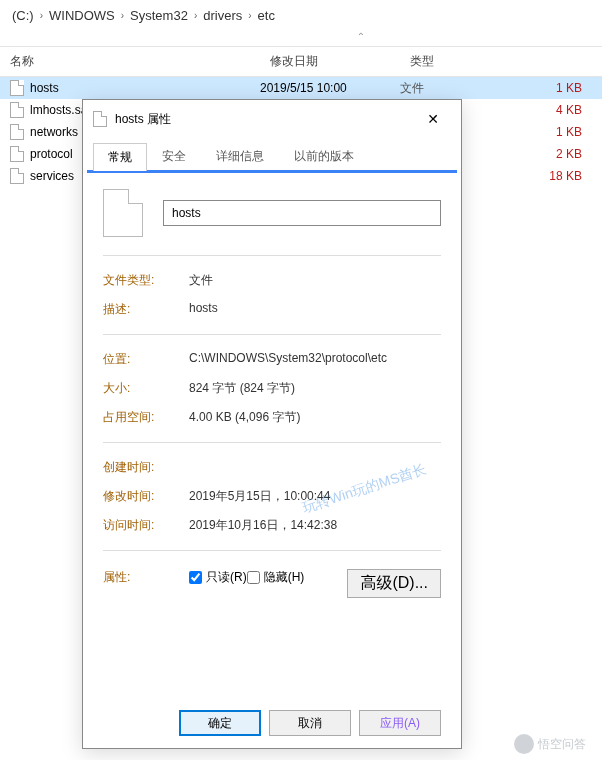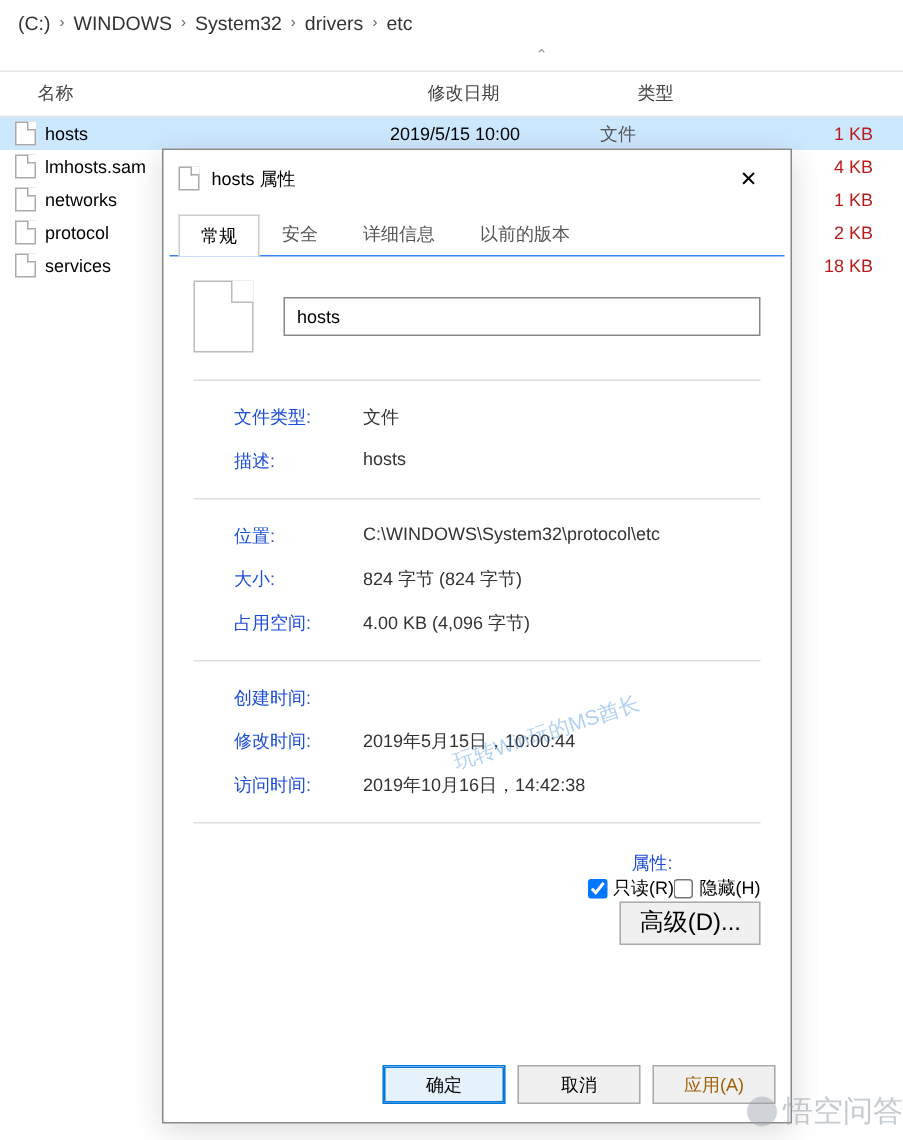--- a/index.html
+++ b/index.html
@@ -5,76 +5,76 @@
 * { box-sizing: border-box; margin: 0; padding: 0; }
 body { font-family: "Microsoft YaHei", "Segoe UI", sans-serif; font-size: 12px; background: #fff; width: 602px; height: 760px; overflow: hidden; position: relative; }
 
 .breadcrumb { padding: 8px 12px; display: flex; align-items: center; gap: 2px; color: #333; font-size: 13px; }
 .breadcrumb .sep { color: #999; padding: 0 4px; }
 .breadcrumb .chev { display: inline-block; font-size: 10px; color: #666; }
 
 .sort-arrow { text-align: center; color: #999; font-size: 10px; padding: 0 0 4px 120px; }
 
 .header-row { display: flex; border-top: 1px solid #e5e5e5; border-bottom: 1px solid #e5e5e5; color: #444; }
-.header-row > div { padding: 6px 25px; }
+.header-row > div { padding: 6px 10px; }
 .col-name { width: 260px; }
 .col-date { width: 140px; }
 .col-type { width: 100px; }
 .col-size { flex: 1; text-align: right; padding-right: 20px; }
 
 .file-list { }
 .file-row { display: flex; align-items: center; height: 22px; }
 .file-row.selected { background: #cce8ff; }
 .file-row .col-name { display: flex; align-items: center; gap: 6px; padding-left: 10px; }
 .file-row .col-date { color: #000000; }
 .file-row .col-type { color: #555; }
 .file-row .col-size { text-align: right; padding-right: 20px; color: #b91c1c; }
 
 .file-icon { width: 14px; height: 16px; border: 1px solid #aaa; background: #fff; position: relative; }
 .file-icon::after { content: ''; position: absolute; top: -1px; right: -1px; width: 5px; height: 5px; background: #fff; border-left: 1px solid #aaa; border-bottom: 1px solid #aaa; }
 
 
-.dialog { position: absolute; left: 108px; top: 99px; width: 420px; height: 650px; background: #fff; border: 1px solid #888; box-shadow: 0 4px 20px rgba(0,0,0,.15); display: flex; flex-direction: column; }
+.dialog { position: absolute; left: 82px; top: 99px; width: 380px; height: 650px; background: #fff; border: 1px solid #888; box-shadow: 0 4px 20px rgba(0,0,0,.15); display: flex; flex-direction: column; }
 .dialog-title { display: flex; align-items: center; padding: 8px 10px; gap: 8px; }
 .dialog-title .file-icon { width: 14px; height: 16px; }
 .dialog-title .title-text { flex: 1; font-size: 12px; }
 .dialog-title .close { width: 36px; height: 22px; text-align: center; line-height: 22px; font-size: 14px; cursor: pointer; }
 
-.tabs { display: flex; border-bottom: 1px solid #3b82f6; padding-left: 6px; margin: 4px 4px 0 4px; text-align: center; }
+.tabs { display: flex; border-bottom: 3px solid #3b82f6; padding-left: 6px; margin: 4px 4px 0 4px; text-align: center; }
 .tab { padding: 5px 14px; border: 1px solid transparent; border-bottom: none; font-size: 12px; cursor: pointer; color: #555; }
 .tab.active { border-color: #ccc; background: #fff; position: relative; top: 1px; color: #000; }
 
 .dialog-body { flex: 1; padding: 16px 20px 10px 20px; overflow: hidden; }
 .top-row { display: flex; align-items: center; gap: 20px; margin-bottom: 18px; }
 .big-icon { width: 40px; height: 48px; border: 1px solid #bbb; background: #fff; position: relative; }
 .big-icon::after { content: ''; position: absolute; top: -1px; right: -1px; width: 14px; height: 14px; background: #fff; border-left: 1px solid #bbb; border-bottom: 1px solid #bbb; }
 .name-input { flex: 1; height: 26px; border: 1px solid #888; padding: 0 8px; font-size: 12px; }
 
 .sep-line { border-top: 1px solid #ddd; margin: 10px 0; }
 
 .prop-row { display: flex; padding: 6px 0; }
-.prop-label { width: 86px; color: #1d4ed8; margin-left: 27px; }
+.prop-label { width: 86px; color: #a16207; }
 .prop-value { flex: 1; color: #333; position: relative; }
 
-.attr-row { display: flex; align-items: flex-end; padding: 8px 0; flex-direction: column; }
+.attr-row { display: flex; align-items: flex-start; padding: 8px 0; }
 .attr-row .prop-label { width: 86px; }
 .attr-checks { flex: 1; display: flex; align-items: center; }
 .chk { display: flex; align-items: center; gap: 4px; }
 .chk input { width: 13px; height: 13px; }
 .adv-btn { padding: 3px 12px; border: 1px solid #aaa; background: #f0f0f0; font-size: 16px; cursor: pointer; }
 
-.dialog-footer { display: flex; justify-content: flex-end; gap: 8px; padding: 12px 10px; }
+.dialog-footer { display: flex; justify-content: flex-end; gap: 8px; padding: 12px 20px; }
 .dlg-btn { width: 82px; height: 26px; border: 1px solid #aaa; background: #f0f0f0; font-size: 12px; cursor: pointer; }
 .dlg-btn.primary { border: 1px solid #0078d7; box-shadow: inset 0 0 0 1px #0078d7; background: #e5f1fb; }
-.dlg-btn.disabled { color: #a16207; }
+.dlg-btn.disabled { color: #8b5cf6; }
 
 .watermark { position: absolute; color: rgba(30,120,220,.35); font-size: 14px; pointer-events: none; transform: rotate(-18deg); font-weight: 500; }
 .wm1 { left: 300px; top: 480px; }
 
-.corner-wm { position: absolute; right: 0; bottom: 6px; color: rgba(150,160,170,.55); font-size: 20px; display: flex; align-items: center; gap: 4px; justify-content: space-between; }
+.corner-wm { position: absolute; right: 16px; bottom: 6px; color: rgba(150,160,170,.55); font-size: 12px; display: flex; align-items: center; gap: 4px; justify-content: space-between; }
 .circle-wm { width: 20px; height: 20px; border-radius: 50%; background: rgba(150,160,170,.45); }
 </style>
 </head>
 <body>
 
 <div class="breadcrumb">
   <span>(C:)</span>
   <span class="sep chev">›</span>
   <span>WINDOWS</span>
   <span class="sep chev">›</span>

